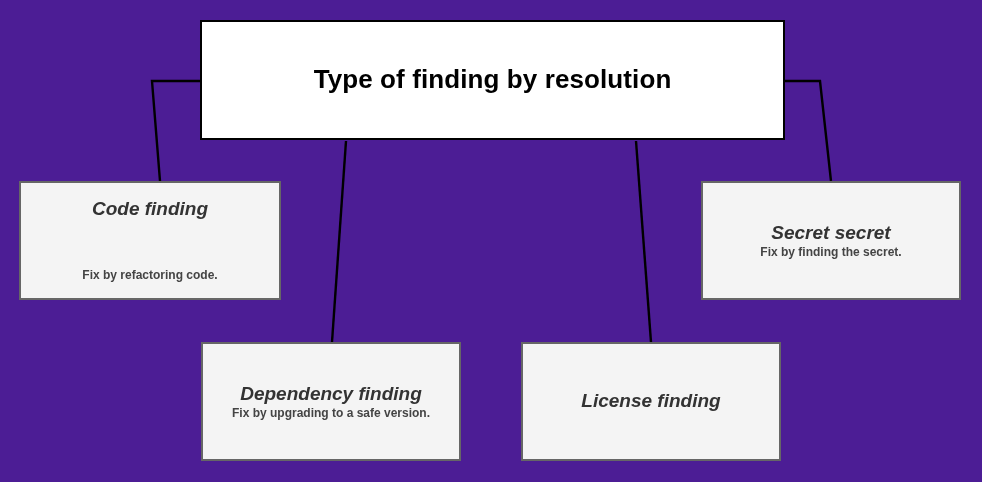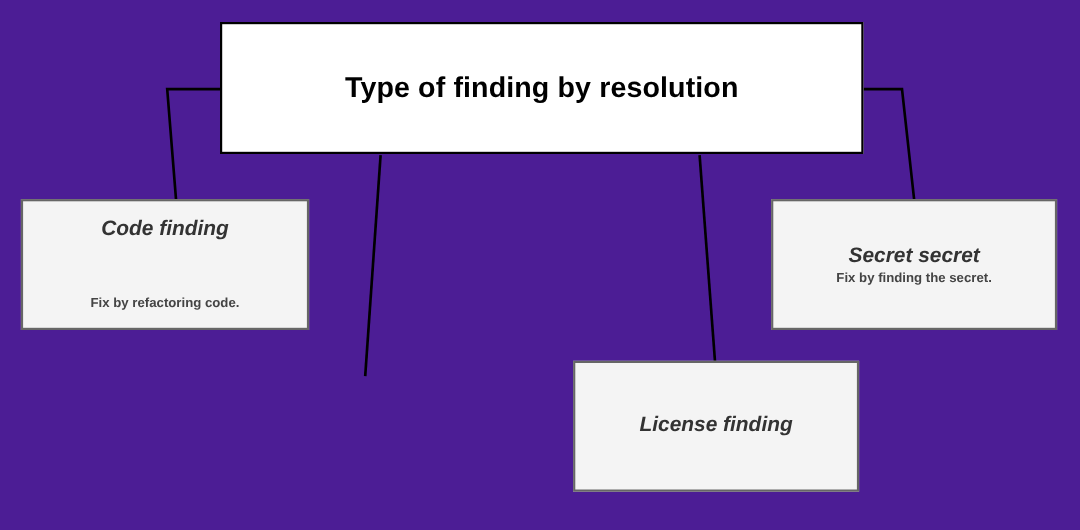--- a/index.html
+++ b/index.html
@@ -88,22 +88,26 @@
 
   <div class="node-box node-root" id="node-root" style="left: 200px; top: 20px; width: 585px; height: 120px;">
     <div class="root-title">Type of finding by resolution</div>
   </div>
 
   <div class="node-box node-leaf" id="node-0" style="left: 19px; top: 181px; width: 262px; height: 119px; gap: 47px;">
     <div class="leaf-title">Code finding</div>
     <div class="leaf-desc">Fix by refactoring code.</div>
   </div>
 
+  <div class="node-box node-leaf" id="node-1" style="left: 201px; top: 342px; width: 260px; height: 119px;">
+    <div class="leaf-title">Dependency finding</div>
+    <div class="leaf-desc">Fix by upgrading to a safe version.</div>
+  </div>
 
-  <div class="node-box node-leaf" id="node-2" style="left: 521px; top: 328px; width: 260px; height: 119px;">
+  <div class="node-box node-leaf" id="node-2" style="left: 521px; top: 342px; width: 260px; height: 119px;">
     <div class="leaf-title">License finding</div>
   </div>
 
   <div class="node-box node-leaf" id="node-3" style="left: 701px; top: 181px; width: 260px; height: 119px;">
     <div class="leaf-title">Secret secret</div>
     <div class="leaf-desc">Fix by finding the secret.</div>
   </div>
 
 </div>
 

